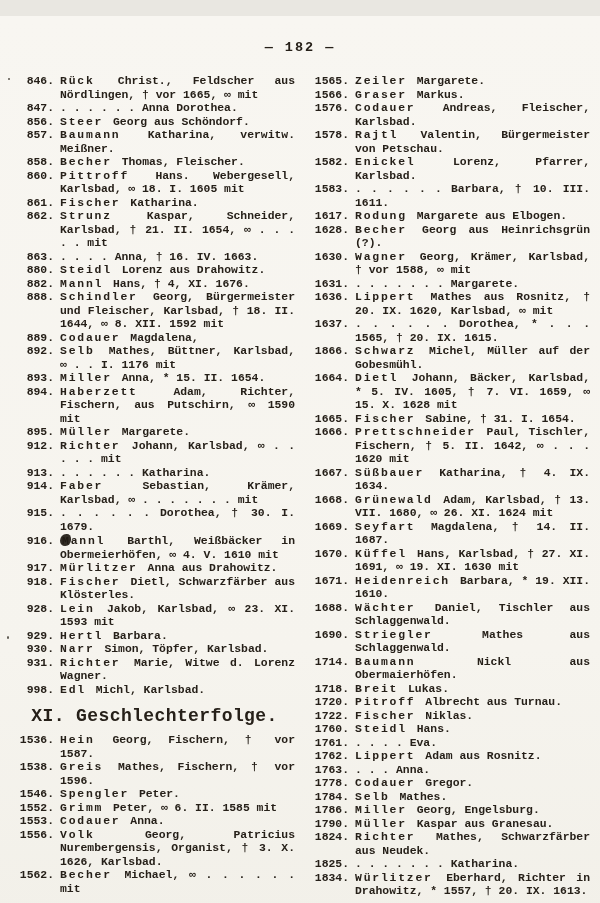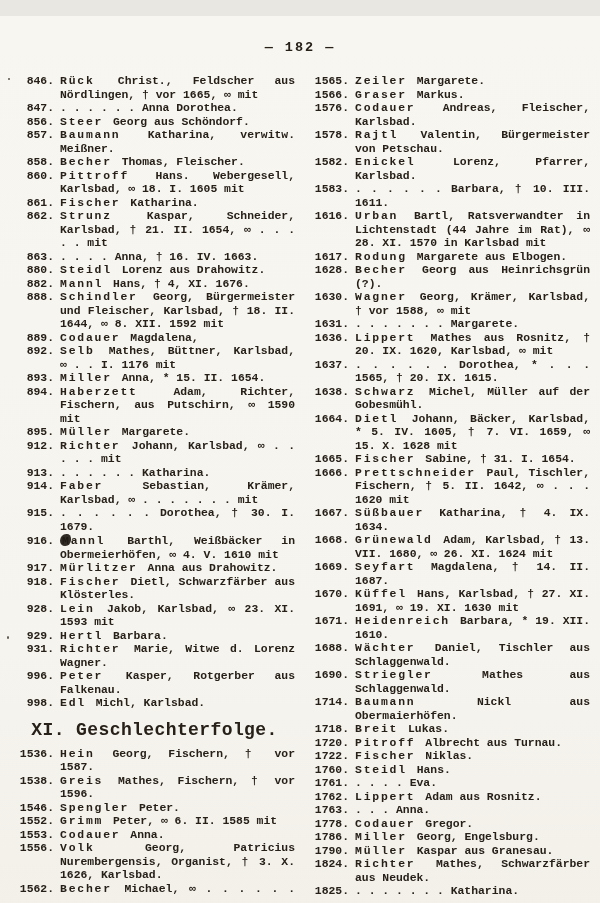--- a/index.html
+++ b/index.html
@@ -106,22 +106,22 @@
           <div class="entry"><span class="no">895.</span><span class="surname">Müller</span> <span class="rest">Margarete.</span></div>
           <div class="entry"><span class="no">912.</span><span class="surname">Richter</span> <span class="rest">Johann, Karlsbad, ∞ . . . . . mit</span></div>
           <div class="entry"><span class="no">913.</span><span class="rest">. . . . . . Katharina.</span></div>
           <div class="entry"><span class="no">914.</span><span class="surname">Faber</span> <span class="rest">Sebastian, Krämer, Karlsbad, ∞ . . . . . . . mit</span></div>
           <div class="entry"><span class="no">915.</span><span class="rest">. . . . . . Dorothea, † 30. I. 1679.</span></div>
           <div class="entry"><span class="no">916.</span><span class="blot"></span><span class="surname">Mannl</span> <span class="rest">Barthl, Weißbäcker in Obermeierhöfen, ∞ 4. V. 1610 mit</span></div>
           <div class="entry"><span class="no">917.</span><span class="surname">Mürlitzer</span> <span class="rest">Anna aus Drahowitz.</span></div>
           <div class="entry"><span class="no">918.</span><span class="surname">Fischer</span> <span class="rest">Dietl, Schwarzfärber aus Klösterles.</span></div>
           <div class="entry"><span class="no">928.</span><span class="surname">Lein</span> <span class="rest">Jakob, Karlsbad, ∞ 23. XI. 1593 mit</span></div>
           <div class="entry"><span class="no">929.</span><span class="surname">Hertl</span> <span class="rest">Barbara.</span></div>
+          <div class="entry"><span class="no">930.</span><span class="surname">Narr</span> <span class="rest">Simon, Töpfer, Karlsbad.</span></div>
           <div class="entry"><span class="no">931.</span><span class="surname">Richter</span> <span class="rest">Marie, Witwe d. Lorenz Wagner.</span></div>
-          <div class="entry"><span class="no">996.</span><span class="surname">Peter</span> <span class="rest">Kasper, Rotgerber aus Falkenau.</span></div>
           <div class="entry"><span class="no">998.</span><span class="surname">Edl</span> <span class="rest">Michl, Karlsbad.</span></div>
         </div>
       <div class="section-heading">XI. Geschlechterfolge.</div>
       <div>
           <div class="entry"><span class="no">1536.</span><span class="surname">Hein</span> <span class="rest">Georg, Fischern, † vor 1587.</span></div>
           <div class="entry"><span class="no">1538.</span><span class="surname">Greis</span> <span class="rest">Mathes, Fischern, † vor 1596.</span></div>
           <div class="entry"><span class="no">1546.</span><span class="surname">Spengler</span> <span class="rest">Peter.</span></div>
           <div class="entry"><span class="no">1552.</span><span class="surname">Grimm</span> <span class="rest">Peter, ∞ 6. II. 1585 mit</span></div>
           <div class="entry"><span class="no">1553.</span><span class="surname">Codauer</span> <span class="rest">Anna.</span></div>
           <div class="entry"><span class="no">1556.</span><span class="surname">Volk</span> <span class="rest">Georg, Patricius Nurembergensis, Organist, † 3. X. 1626, Karlsbad.</span></div>
@@ -131,47 +131,47 @@
         </div>
     </div>
     <div class="col">
       <div>
           <div class="entry"><span class="no">1565.</span><span class="surname">Zeiler</span> <span class="rest">Margarete.</span></div>
           <div class="entry"><span class="no">1566.</span><span class="surname">Graser</span> <span class="rest">Markus.</span></div>
           <div class="entry"><span class="no">1576.</span><span class="surname">Codauer</span> <span class="rest">Andreas, Fleischer, Karlsbad.</span></div>
           <div class="entry"><span class="no">1578.</span><span class="surname">Rajtl</span> <span class="rest">Valentin, Bürgermeister von Petschau.</span></div>
           <div class="entry"><span class="no">1582.</span><span class="surname">Enickel</span> <span class="rest">Lorenz, Pfarrer, Karlsbad.</span></div>
           <div class="entry"><span class="no">1583.</span><span class="rest">. . . . . . Barbara, † 10. III. 1611.</span></div>
-          <div class="entry"><span class="no">1616.</span><span class="surname">Urban</span> <span class="rest">Bartl, Ratsverwandter in Lichtenstadt (44 Jahre im Rat), ∞ 28. XI. 1570 in Karlsbad mit</span></div>
           <div class="entry"><span class="no">1617.</span><span class="surname">Rodung</span> <span class="rest">Margarete aus Elbogen.</span></div>
           <div class="entry"><span class="no">1628.</span><span class="surname">Becher</span> <span class="rest">Georg aus Heinrichsgrün (?).</span></div>
           <div class="entry"><span class="no">1630.</span><span class="surname">Wagner</span> <span class="rest">Georg, Krämer, Karlsbad, † vor 1588, ∞ mit</span></div>
           <div class="entry"><span class="no">1631.</span><span class="rest">. . . . . . . Margarete.</span></div>
           <div class="entry"><span class="no">1636.</span><span class="surname">Lippert</span> <span class="rest">Mathes aus Rosnitz, † 20. IX. 1620, Karlsbad, ∞ mit</span></div>
           <div class="entry"><span class="no">1637.</span><span class="rest">. . . . . . Dorothea, * . . . 1565, † 20. IX. 1615.</span></div>
-          <div class="entry"><span class="no">1638.</span><span class="surname">Schwarz</span> <span class="rest">Michel, Müller auf der Gobesmühl.</span></div>
+          <div class="entry"><span class="no">1866.</span><span class="surname">Schwarz</span> <span class="rest">Michel, Müller auf der Gobesmühl.</span></div>
           <div class="entry"><span class="no">1664.</span><span class="surname">Dietl</span> <span class="rest">Johann, Bäcker, Karlsbad, * 5. IV. 1605, † 7. VI. 1659, ∞ 15. X. 1628 mit</span></div>
           <div class="entry"><span class="no">1665.</span><span class="surname">Fischer</span> <span class="rest">Sabine, † 31. I. 1654.</span></div>
           <div class="entry"><span class="no">1666.</span><span class="surname">Prettschneider</span> <span class="rest">Paul, Tischler, Fischern, † 5. II. 1642, ∞ . . . 1620 mit</span></div>
           <div class="entry"><span class="no">1667.</span><span class="surname">Süßbauer</span> <span class="rest">Katharina, † 4. IX. 1634.</span></div>
           <div class="entry"><span class="no">1668.</span><span class="surname">Grünewald</span> <span class="rest">Adam, Karlsbad, † 13. VII. 1680, ∞ 26. XI. 1624 mit</span></div>
           <div class="entry"><span class="no">1669.</span><span class="surname">Seyfart</span> <span class="rest">Magdalena, † 14. II. 1687.</span></div>
           <div class="entry"><span class="no">1670.</span><span class="surname">Küffel</span> <span class="rest">Hans, Karlsbad, † 27. XI. 1691, ∞ 19. XI. 1630 mit</span></div>
           <div class="entry"><span class="no">1671.</span><span class="surname">Heidenreich</span> <span class="rest">Barbara, * 19. XII. 1610.</span></div>
           <div class="entry"><span class="no">1688.</span><span class="surname">Wächter</span> <span class="rest">Daniel, Tischler aus Schlaggenwald.</span></div>
           <div class="entry"><span class="no">1690.</span><span class="surname">Striegler</span> <span class="rest">Mathes aus Schlaggenwald.</span></div>
           <div class="entry"><span class="no">1714.</span><span class="surname">Baumann</span> <span class="rest">Nickl aus Obermaierhöfen.</span></div>
           <div class="entry"><span class="no">1718.</span><span class="surname">Breit</span> <span class="rest">Lukas.</span></div>
           <div class="entry"><span class="no">1720.</span><span class="surname">Pitroff</span> <span class="rest">Albrecht aus Turnau.</span></div>
           <div class="entry"><span class="no">1722.</span><span class="surname">Fischer</span> <span class="rest">Niklas.</span></div>
           <div class="entry"><span class="no">1760.</span><span class="surname">Steidl</span> <span class="rest">Hans.</span></div>
           <div class="entry"><span class="no">1761.</span><span class="rest">. . . . Eva.</span></div>
           <div class="entry"><span class="no">1762.</span><span class="surname">Lippert</span> <span class="rest">Adam aus Rosnitz.</span></div>
           <div class="entry"><span class="no">1763.</span><span class="rest">. . . Anna.</span></div>
           <div class="entry"><span class="no">1778.</span><span class="surname">Codauer</span> <span class="rest">Gregor.</span></div>
+          <div class="entry"><span class="no">1784.</span><span class="surname">Selb</span> <span class="rest">Mathes.</span></div>
           <div class="entry"><span class="no">1786.</span><span class="surname">Miller</span> <span class="rest">Georg, Engelsburg.</span></div>
           <div class="entry"><span class="no">1790.</span><span class="surname">Müller</span> <span class="rest">Kaspar aus Granesau.</span></div>
           <div class="entry"><span class="no">1824.</span><span class="surname">Richter</span> <span class="rest">Mathes, Schwarzfärber aus Neudek.</span></div>
           <div class="entry"><span class="no">1825.</span><span class="rest">. . . . . . . Katharina.</span></div>
           <div class="entry"><span class="no">1834.</span><span class="surname">Würlitzer</span> <span class="rest">Eberhard, Richter in Drahowitz, * 1557, † 20. IX. 1613.</span></div>
         </div>
     </div>
   </div>
 
   <span class="speck s1"></span>

